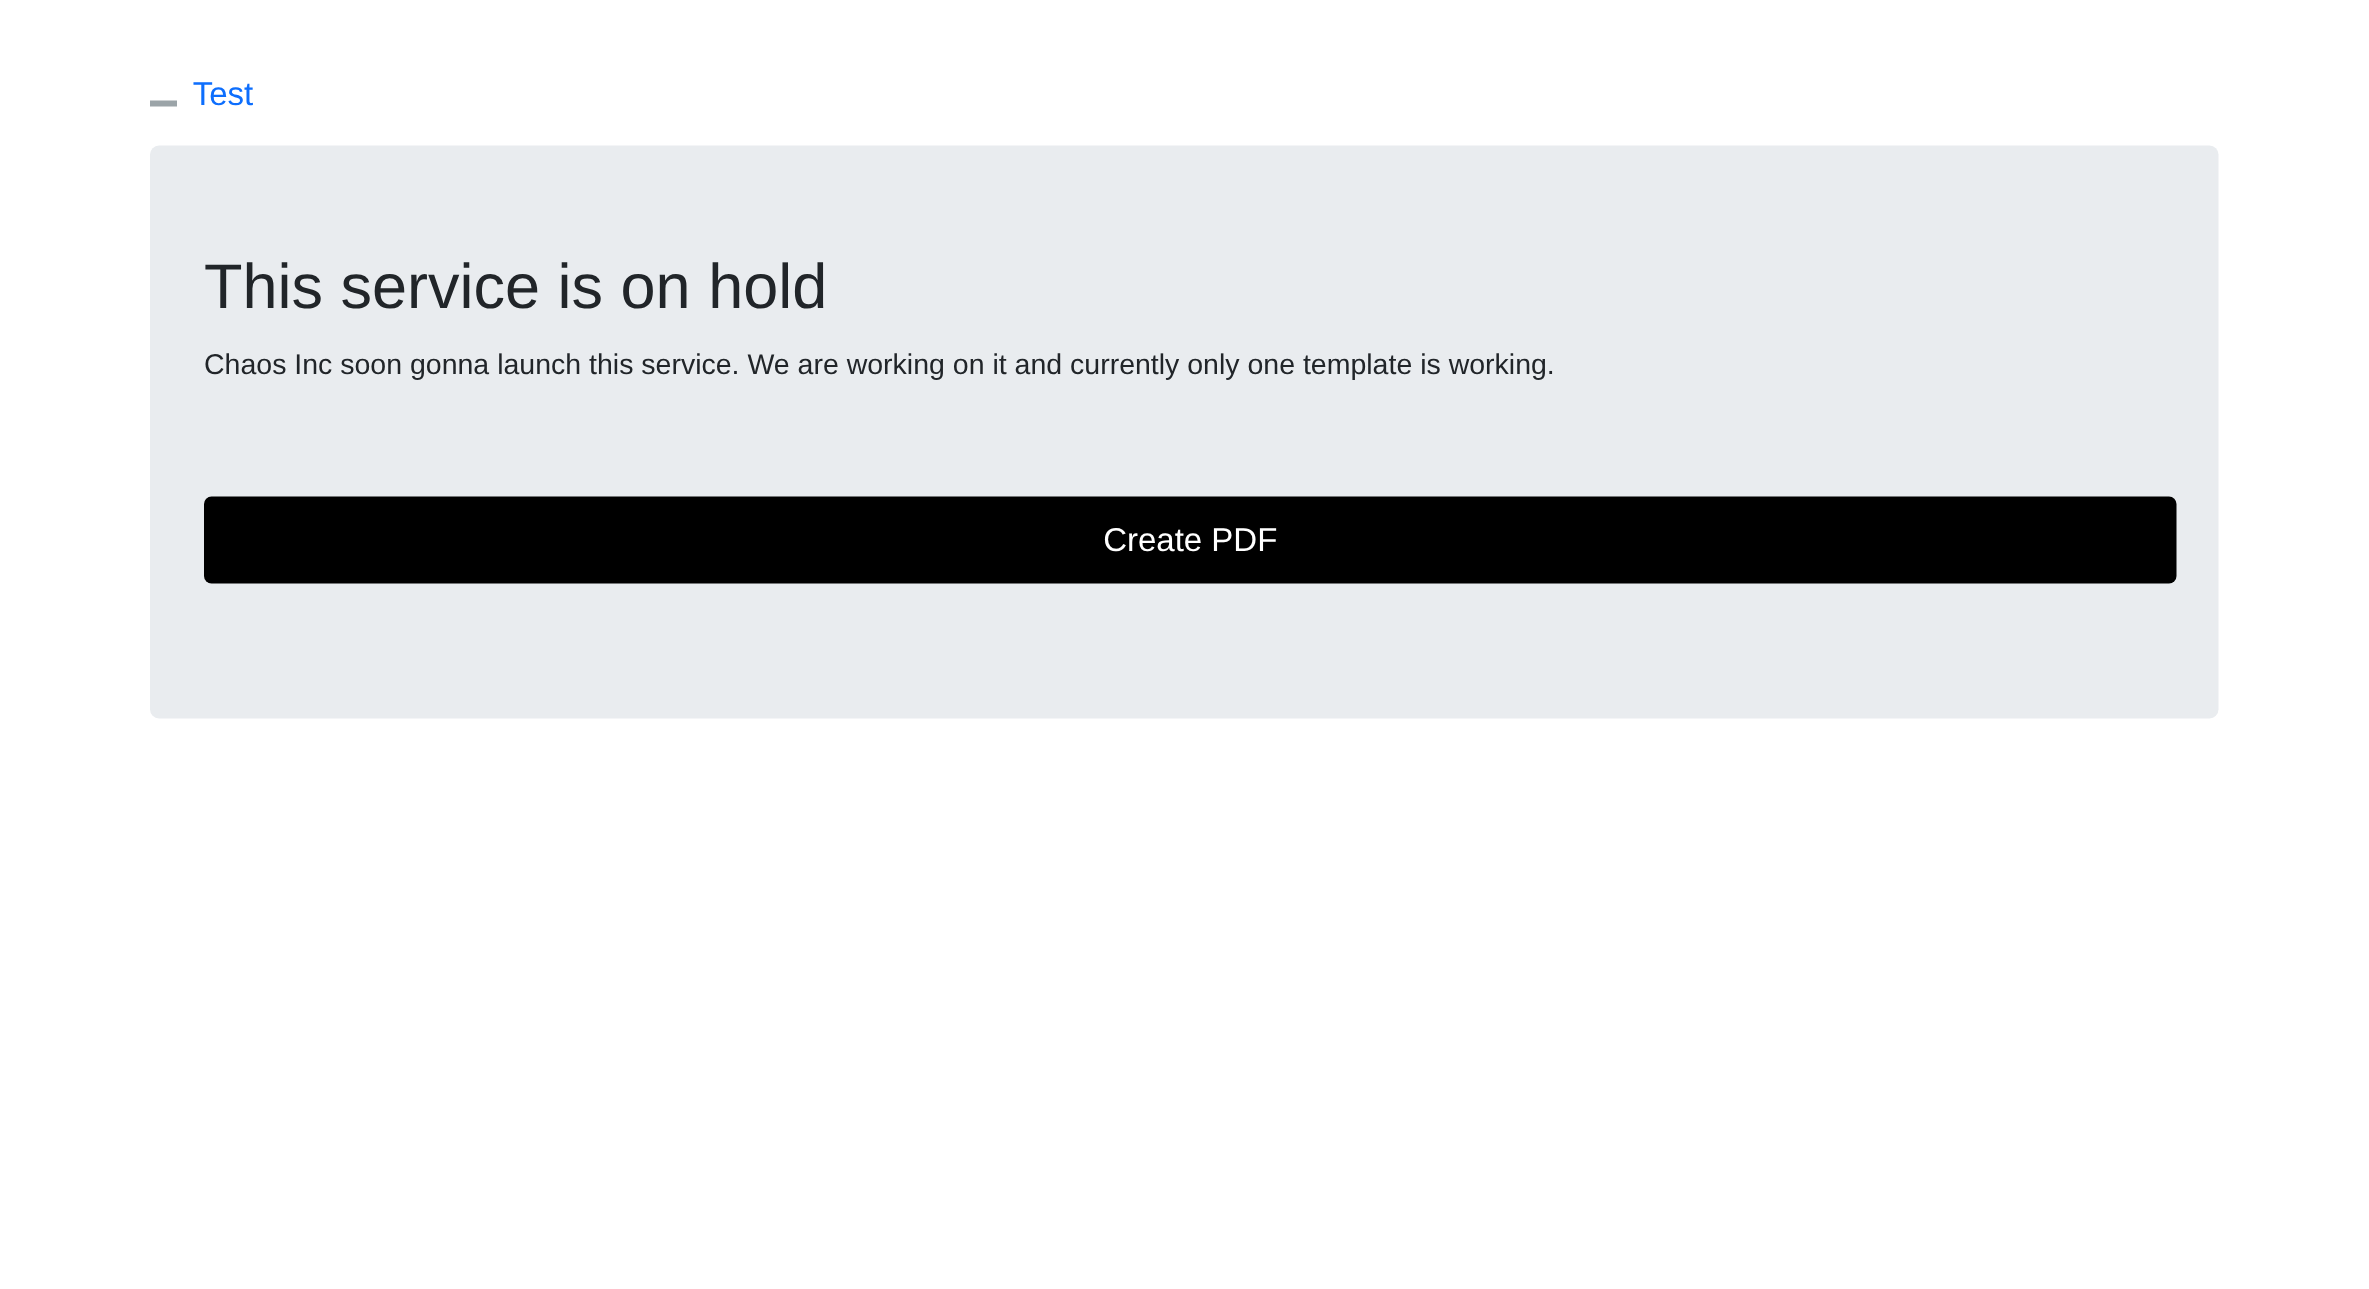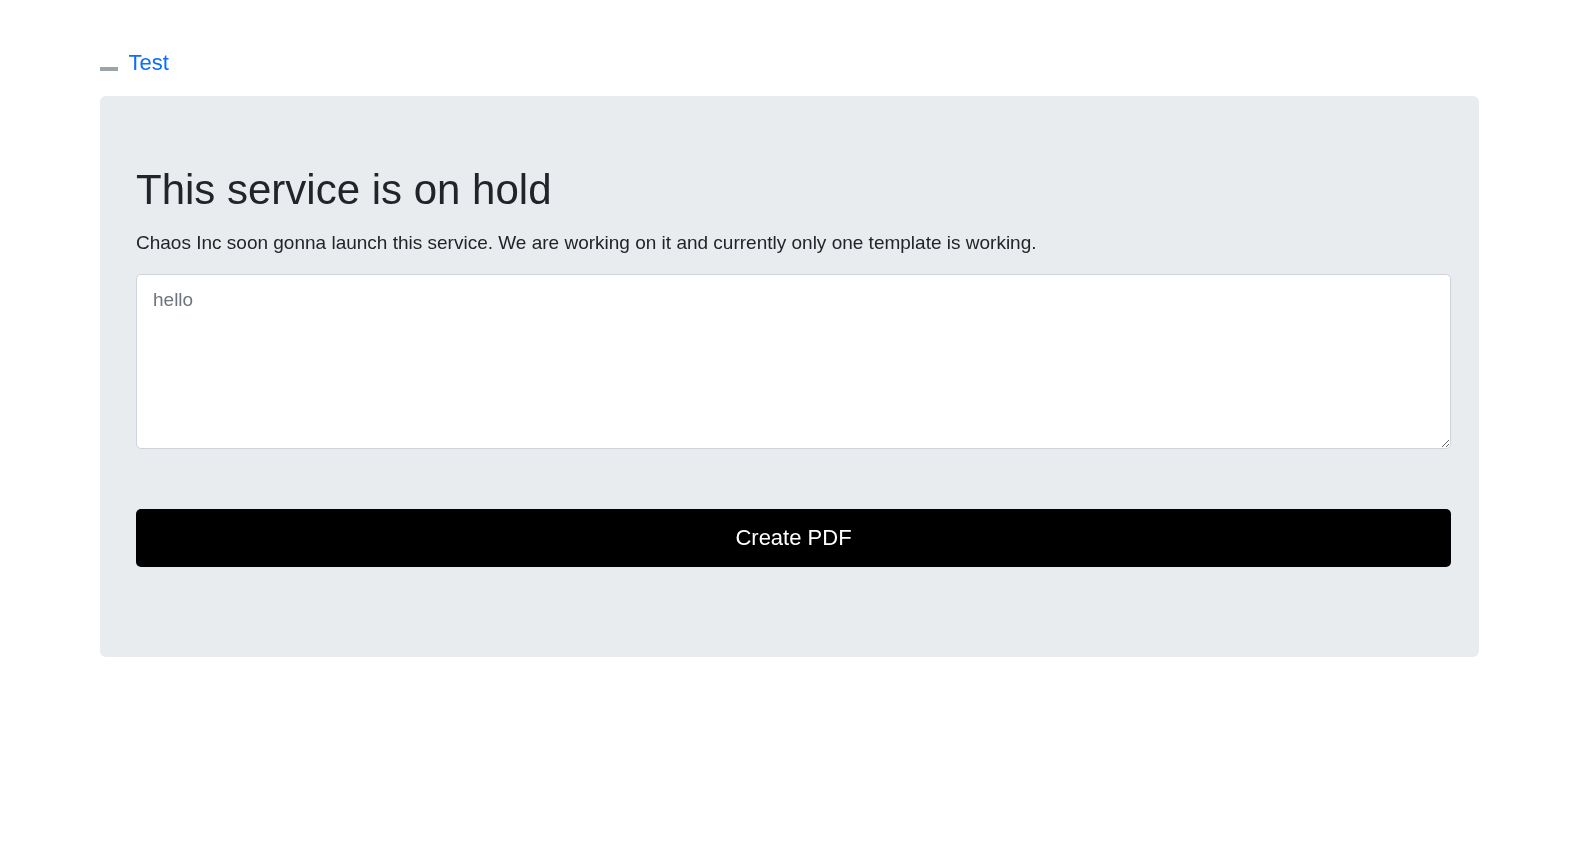--- a/index.html
+++ b/index.html
@@ -6,41 +6,41 @@
       box-sizing: border-box;
       margin: 0;
       padding: 0;
     }
     body {
       font-family: 'Segoe UI', Tahoma, Geneva, Verdana, sans-serif;
       background: #ffffff;
       padding: 0;
     }
     .nav-container {
-      padding: 50px 100px 20px 100px;
+      padding: 50px 100px 5px 100px;
       border-radius: 12px;
     }
     .nav-loading-icon {
       display: inline-block;
       width: 18px;
       height: 4px;
       background: #9ba4a8;
       vertical-align: middle;
       margin-right: 6px;
       position: relative;
       top: 6px;
     }
     .nav-link {
       color: #0d6efd;
       text-decoration: none;
       font-size: 22px;
       vertical-align: middle;
     }
     .main-panel {
-      margin: 0 100px 40px 100px;
+      margin: 16px 100px 40px 100px;
       background: #e9ecef;
       border-radius: 6px;
       padding: 70px 28px 90px 36px;
     }
     .heading {
       font-size: 42px;
       font-weight: 400;
       color: #212529;
       margin-bottom: 18px;
     }
@@ -102,17 +102,16 @@
 <body>
 
 <div class="nav-container">
   <span class="nav-loading-icon"></span>
   <a href="#" class="nav-link">Test</a>
 </div>
 
 <div class="main-panel">
   <h1 class="heading">This service is on hold</h1>
   <p class="description">Chaos Inc soon gonna launch this service. We are working on it and currently only one template is working.</p>
-  <textarea class="textarea-input" placeholder="hello" style=""></textarea>
   
 
   <button class="create-btn">Create PDF</button>
 </div>
 
 </body></html>

